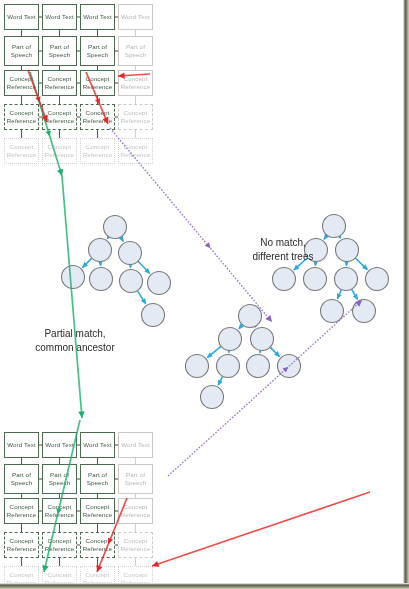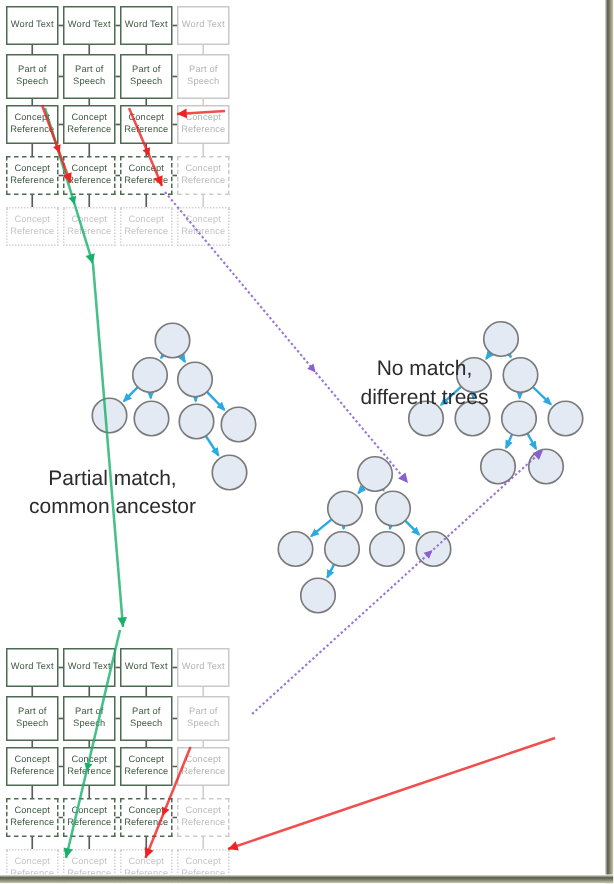--- a/index.html
+++ b/index.html
@@ -37,21 +37,21 @@
   .bx.solid{border:1px solid #4d6b50;color:#3e5a42;}
   .bx.solid.faded{border-color:#c9c9c9;color:#b5b5b5;}
   .bx.dashed{border:1px dashed #4d6b50;color:#3e5a42;}
   .bx.dashed.faded{border-color:#cccccc;color:#bcbcbc;}
   .bx.dotted{border:1px dotted #9aa79b;color:#bcbcbc;}
   .bx.dotted.faded{border-color:#d4d4d4;color:#c4c4c4;}
 
   
   .caption{
     position:absolute;
-    font-size:14px;
+    font-size:10px;
     color:#2b2b2b;
     text-align:center;
     line-height:1.35;
     white-space:pre-line;
   }
 </style>
 </head>
 <body>
 
 <div id="stage">
@@ -296,20 +296,20 @@
         <path d="M272,322 L265.37751307101263,319.0618599632776 L270.28997559403257,314.9597005368382 Z" fill="#8a5fd0"></path>
         <path d="M210.44,248.28 L204.8422616160047,245.78895102730885 L208.98715186980274,242.32775401125068 Z" fill="#8a5fd0"></path>
       </g>
       <g>
         <line x1="168" y1="476" x2="362" y2="300" stroke="#8a5fd0" stroke-width="1.4" stroke-dasharray="1.6 1.6" opacity="0.85"></line>
         <path d="M362,300 L359.33602021086637,306.7374484549485 L355.03578112448037,301.997412189273 Z" fill="#8a5fd0"></path>
         <path d="M288.28,366.88 L286.0206946987542,372.57522076444474 L282.39236796961603,368.5758151652811 Z" fill="#8a5fd0"></path>
       </g>
     </svg>
 
-  <div class="caption" id="cap-0" style="left: 10px; top: 309px; width: 130px;">Partial match,
+  <div class="caption" id="cap-0" style="left: 10px; top: 327px; width: 130px;">Partial match,
 common ancestor</div>
   <div class="caption" id="cap-1" style="left: 228px; top: 236px; width: 110px;">No match,
 different trees</div>
 
   <div id="edge-right"></div>
   <div id="edge-bottom"></div>
 </div>
 
 </body></html>

